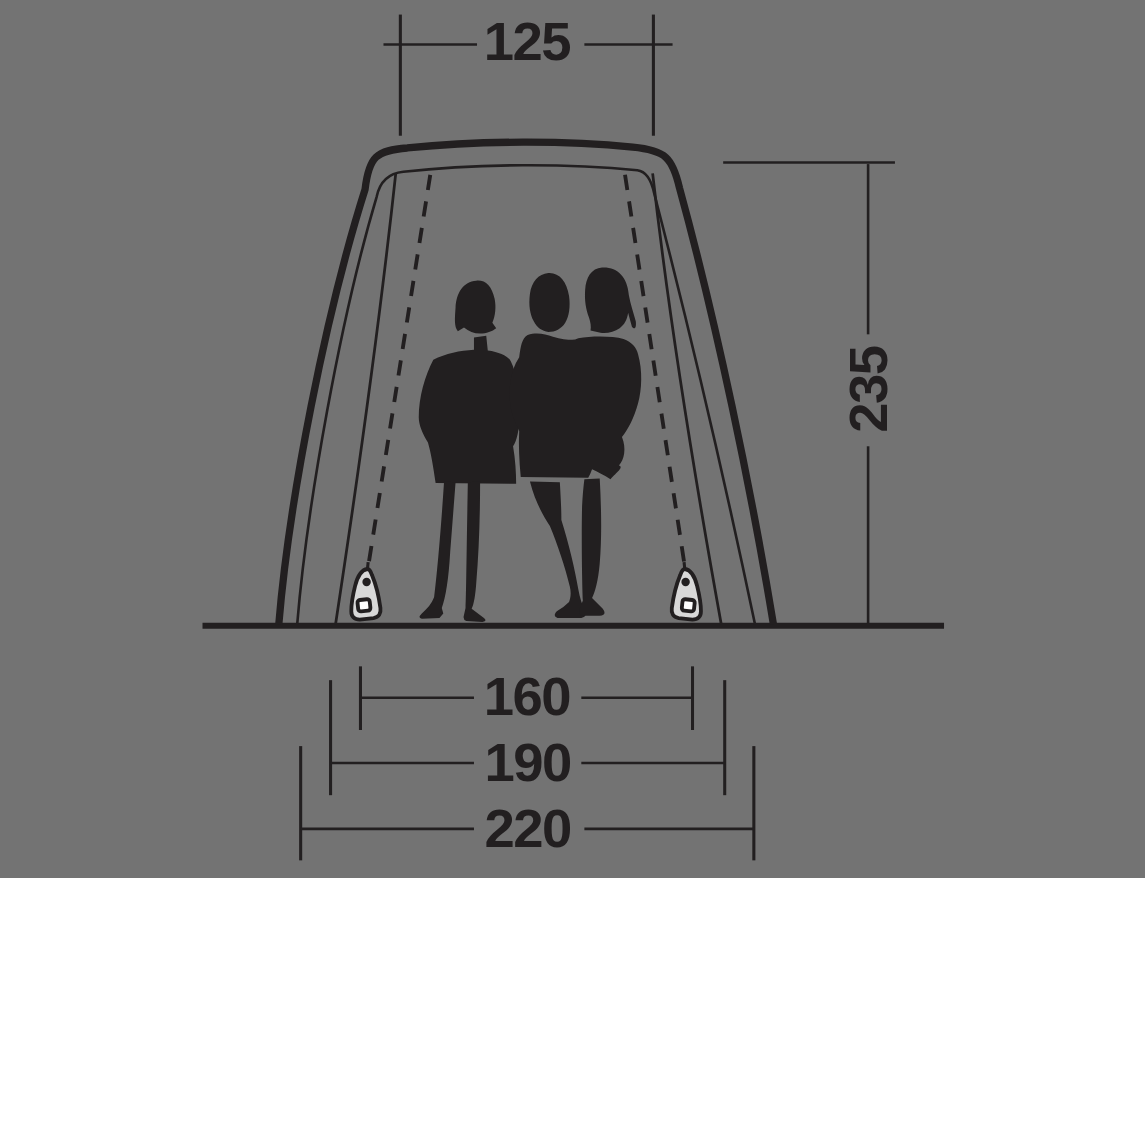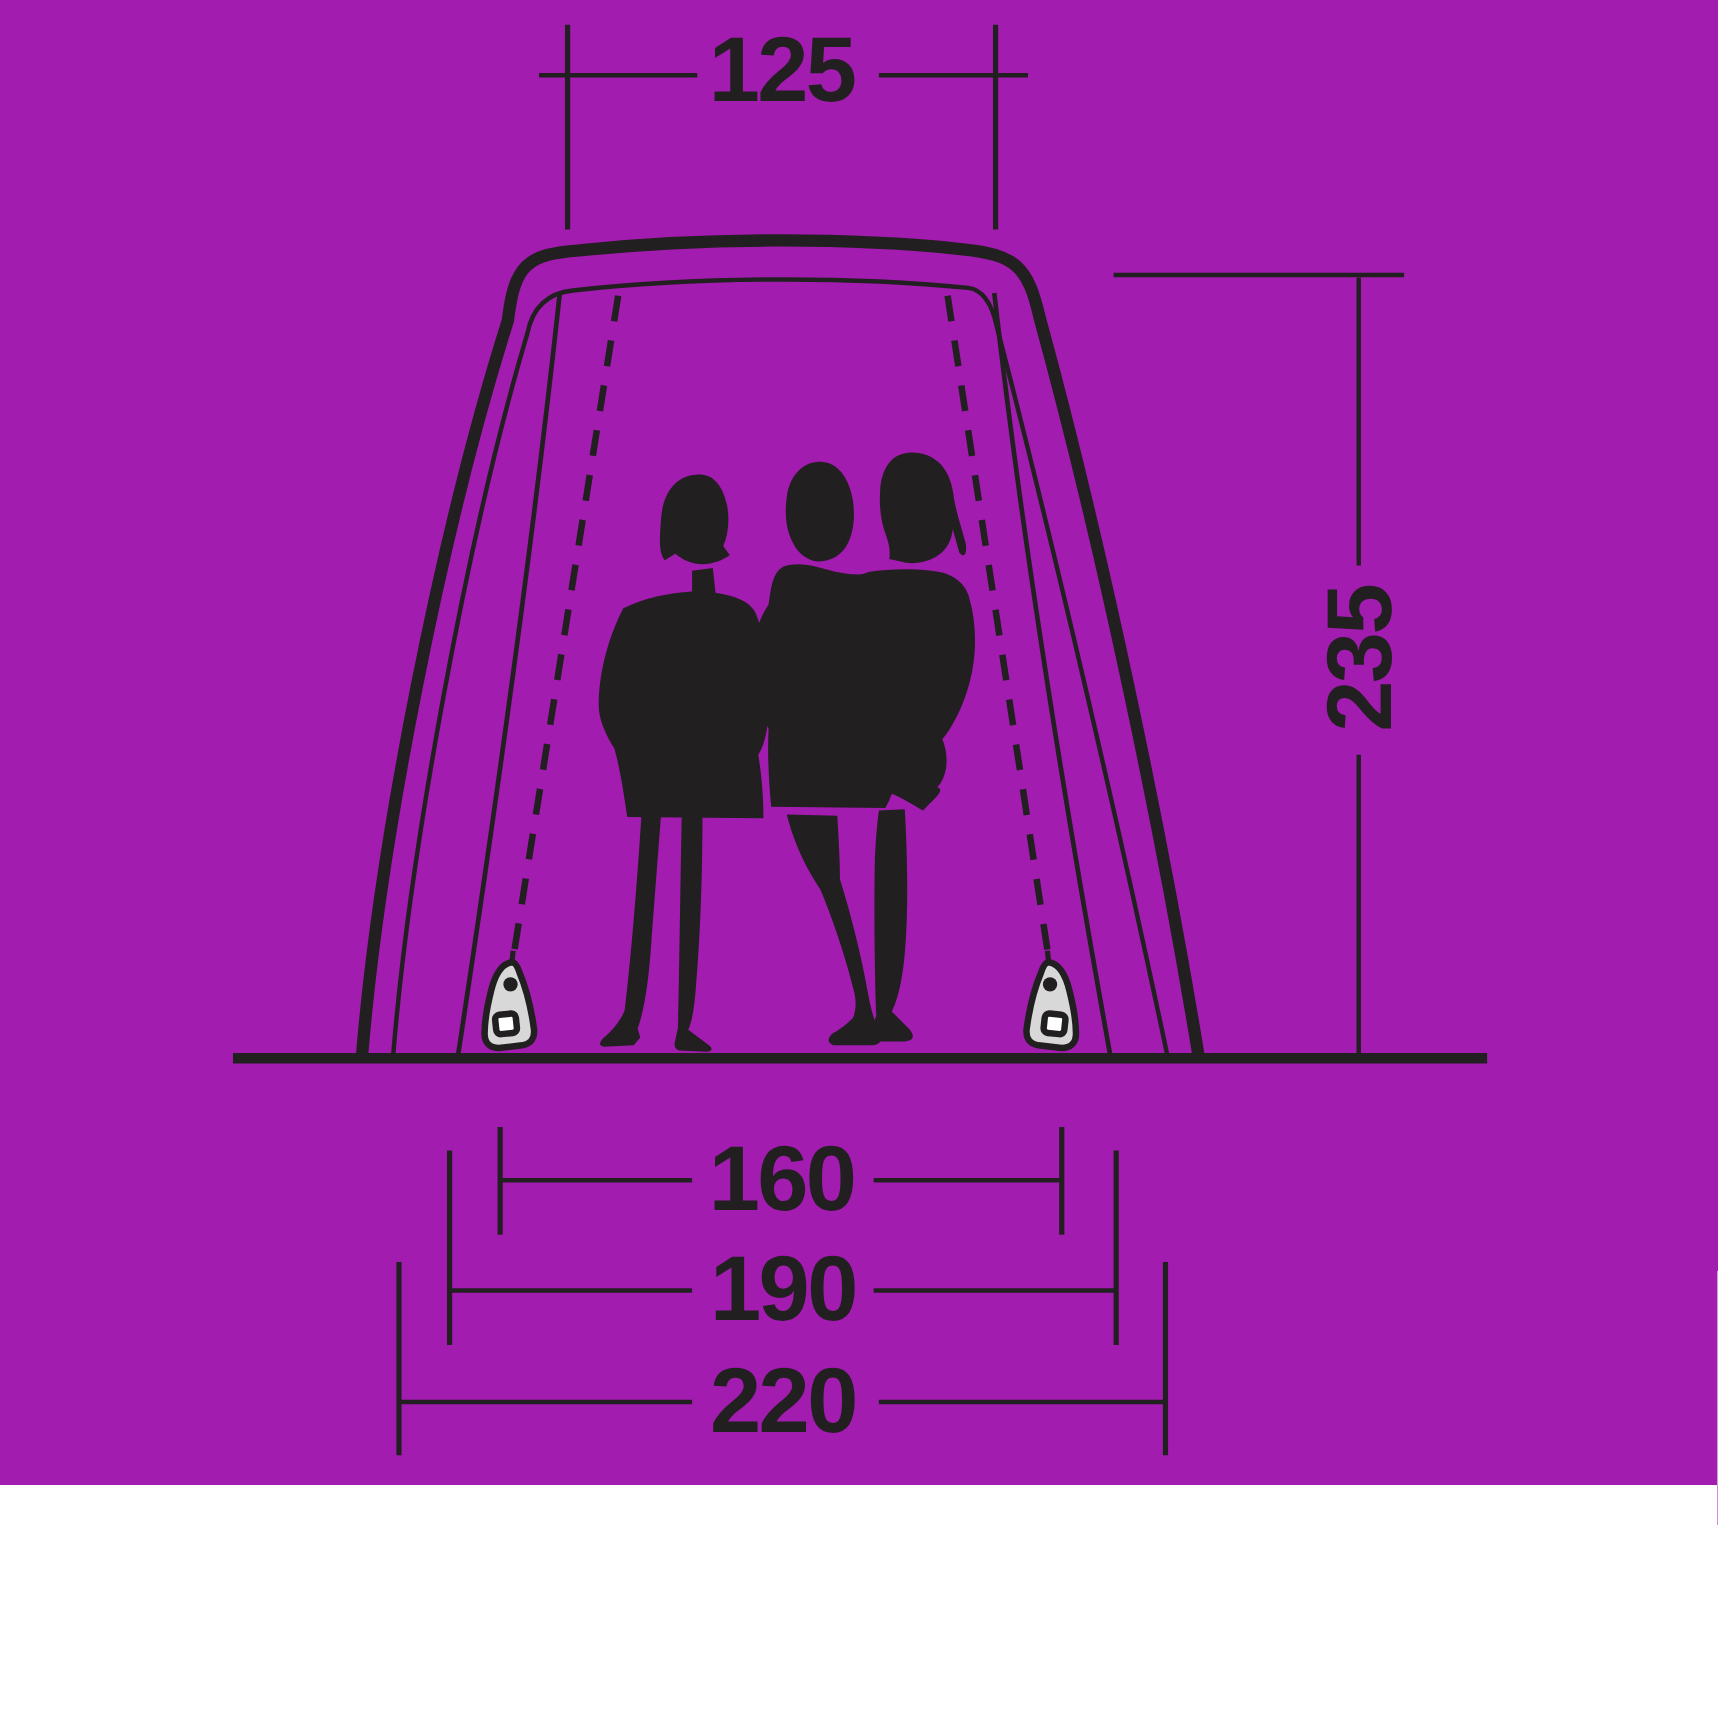--- a/index.html
+++ b/index.html
@@ -1,16 +1,16 @@
 <!DOCTYPE html>
 <html><head>
 <meta charset="utf-8">
 <style>
   html,body{margin:0;padding:0;background:#ffffff;}
-  .canvas{position:relative;width:1145px;height:990px;background:#a21caf;overflow:hidden;}
+  .canvas{position:relative;width:1145px;height:878px;background:#737373;overflow:hidden;}
   svg{display:block;width:100%;height:100%;}
   text{font-family:"Liberation Sans", sans-serif;font-weight:700;font-size:71px;fill:#221f20;letter-spacing:-2px;}
   .ink-line{stroke:#221f20;fill:none;}
   .dim{stroke-width:3.4;}
   .tick{stroke-width:4;}
   .silhouette{fill:#221f20;stroke:none;}
 </style>
 </head>
 <body>
 

